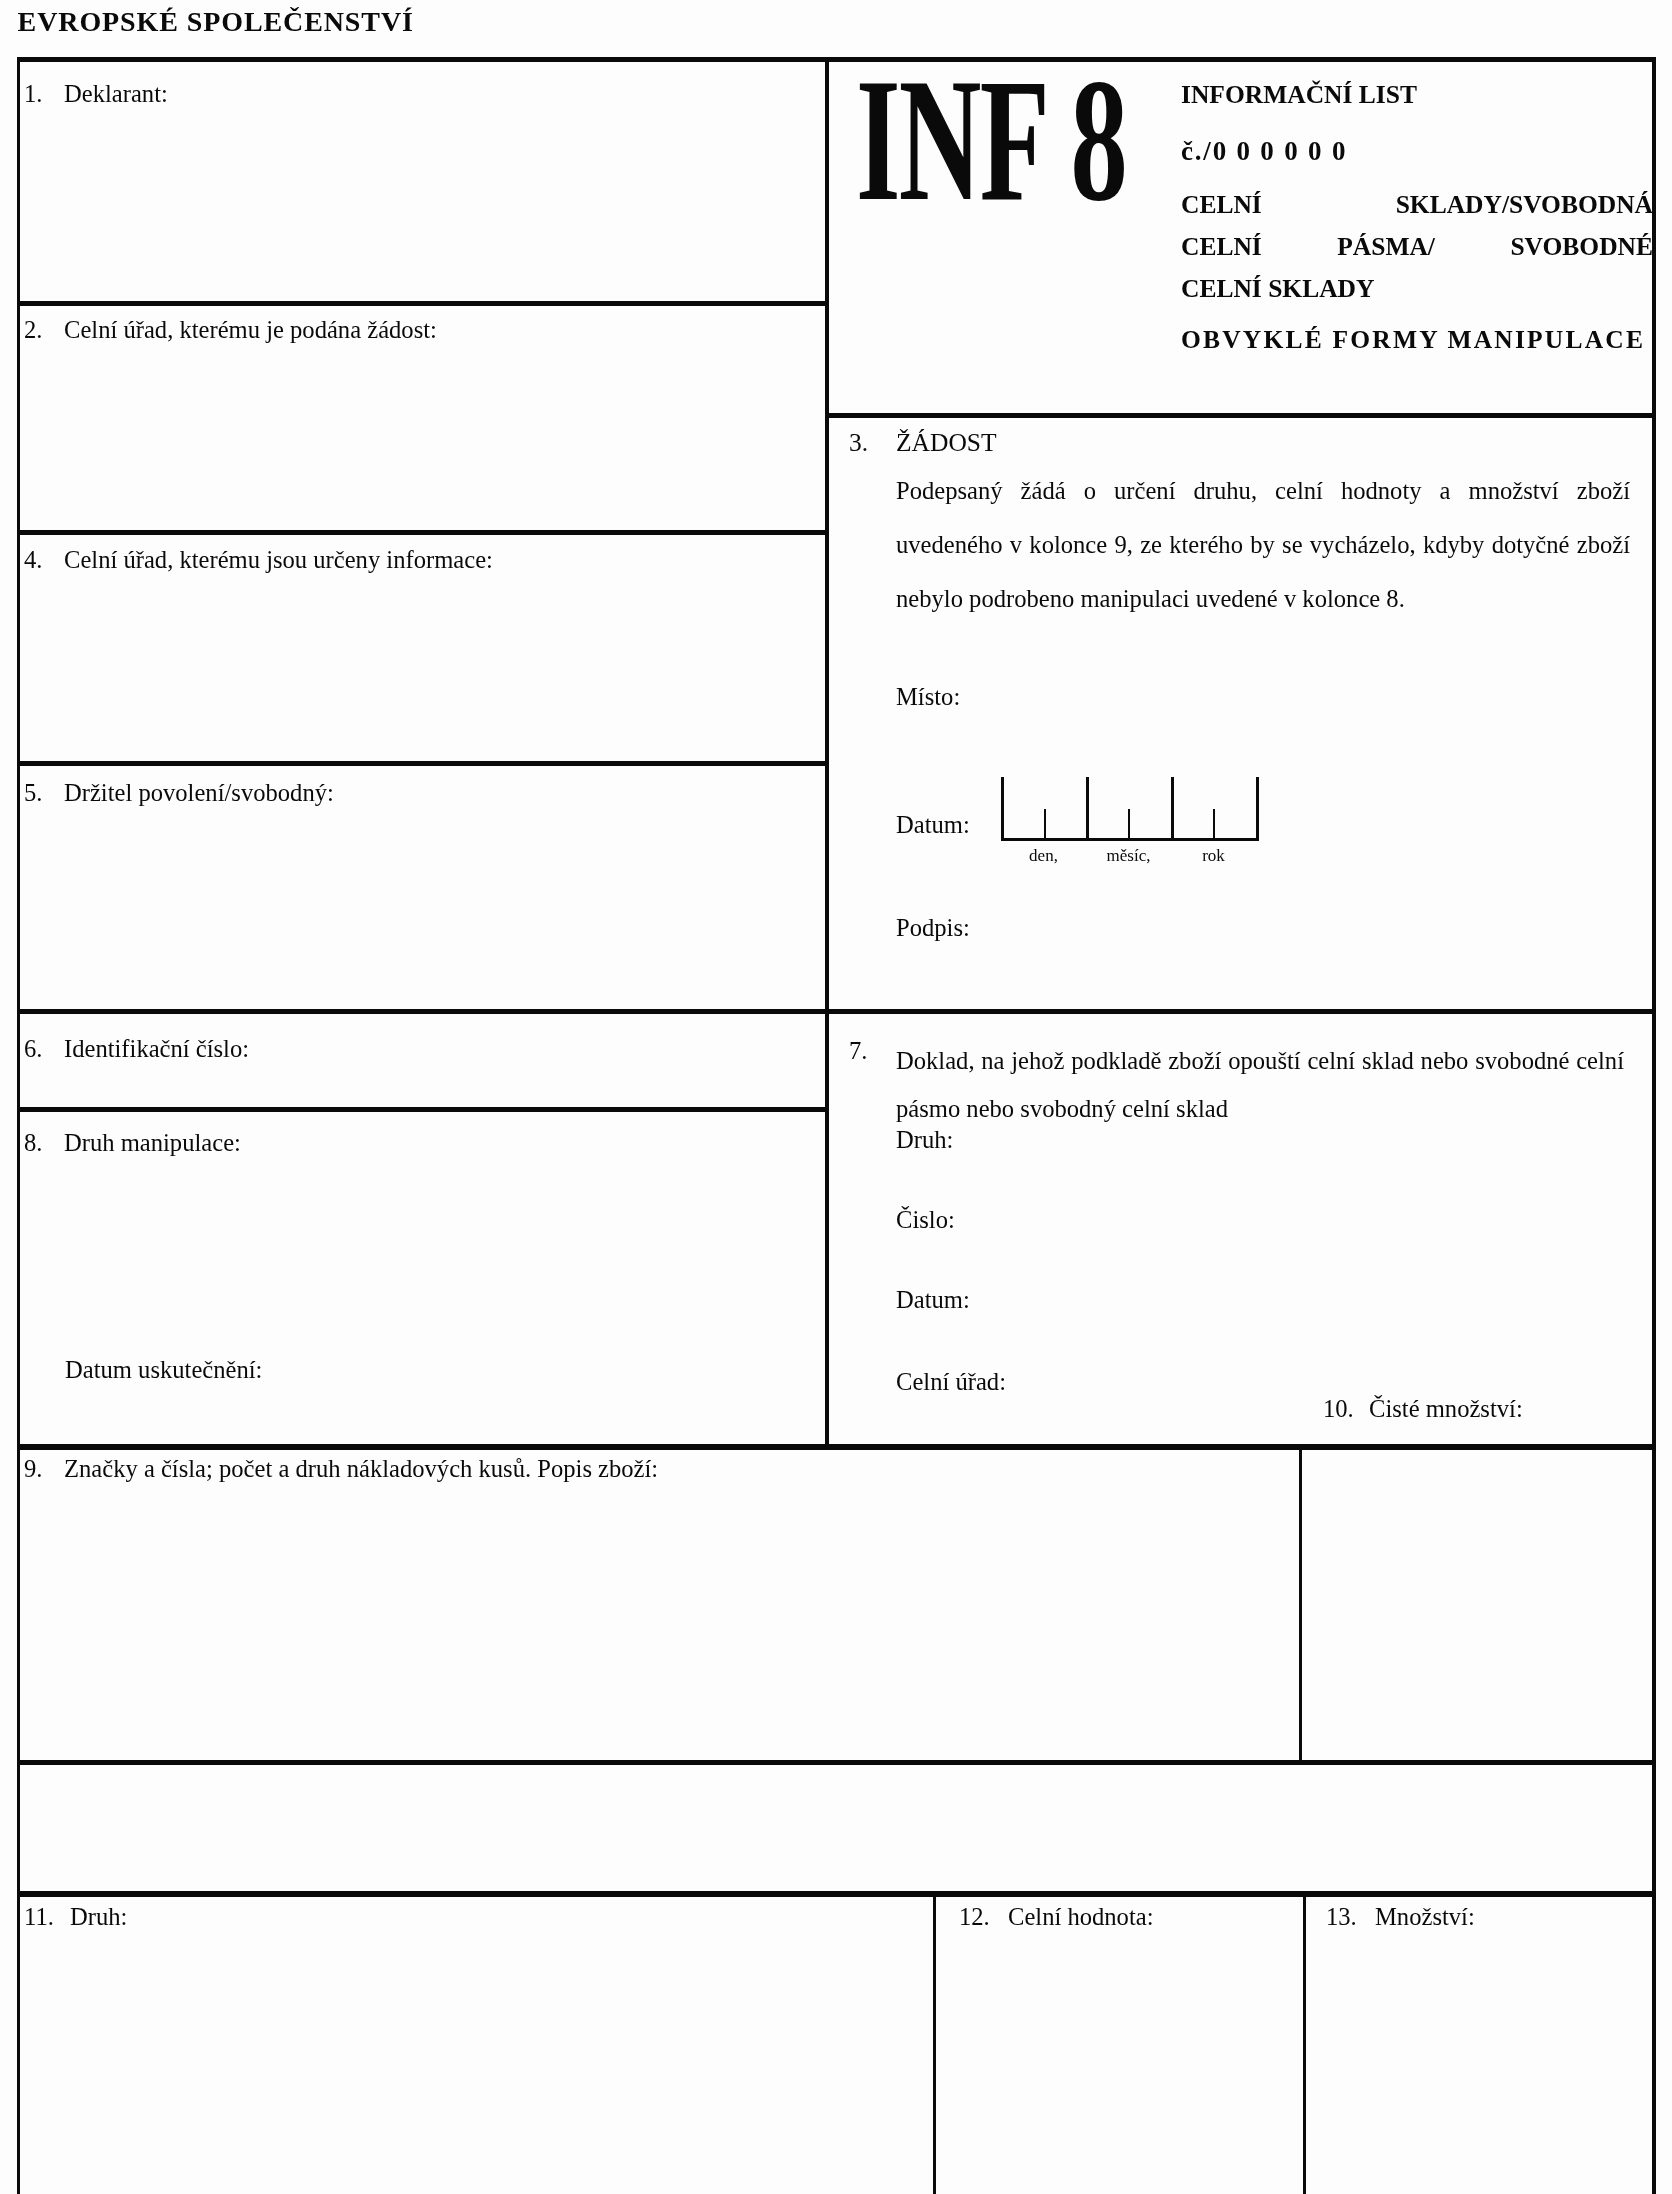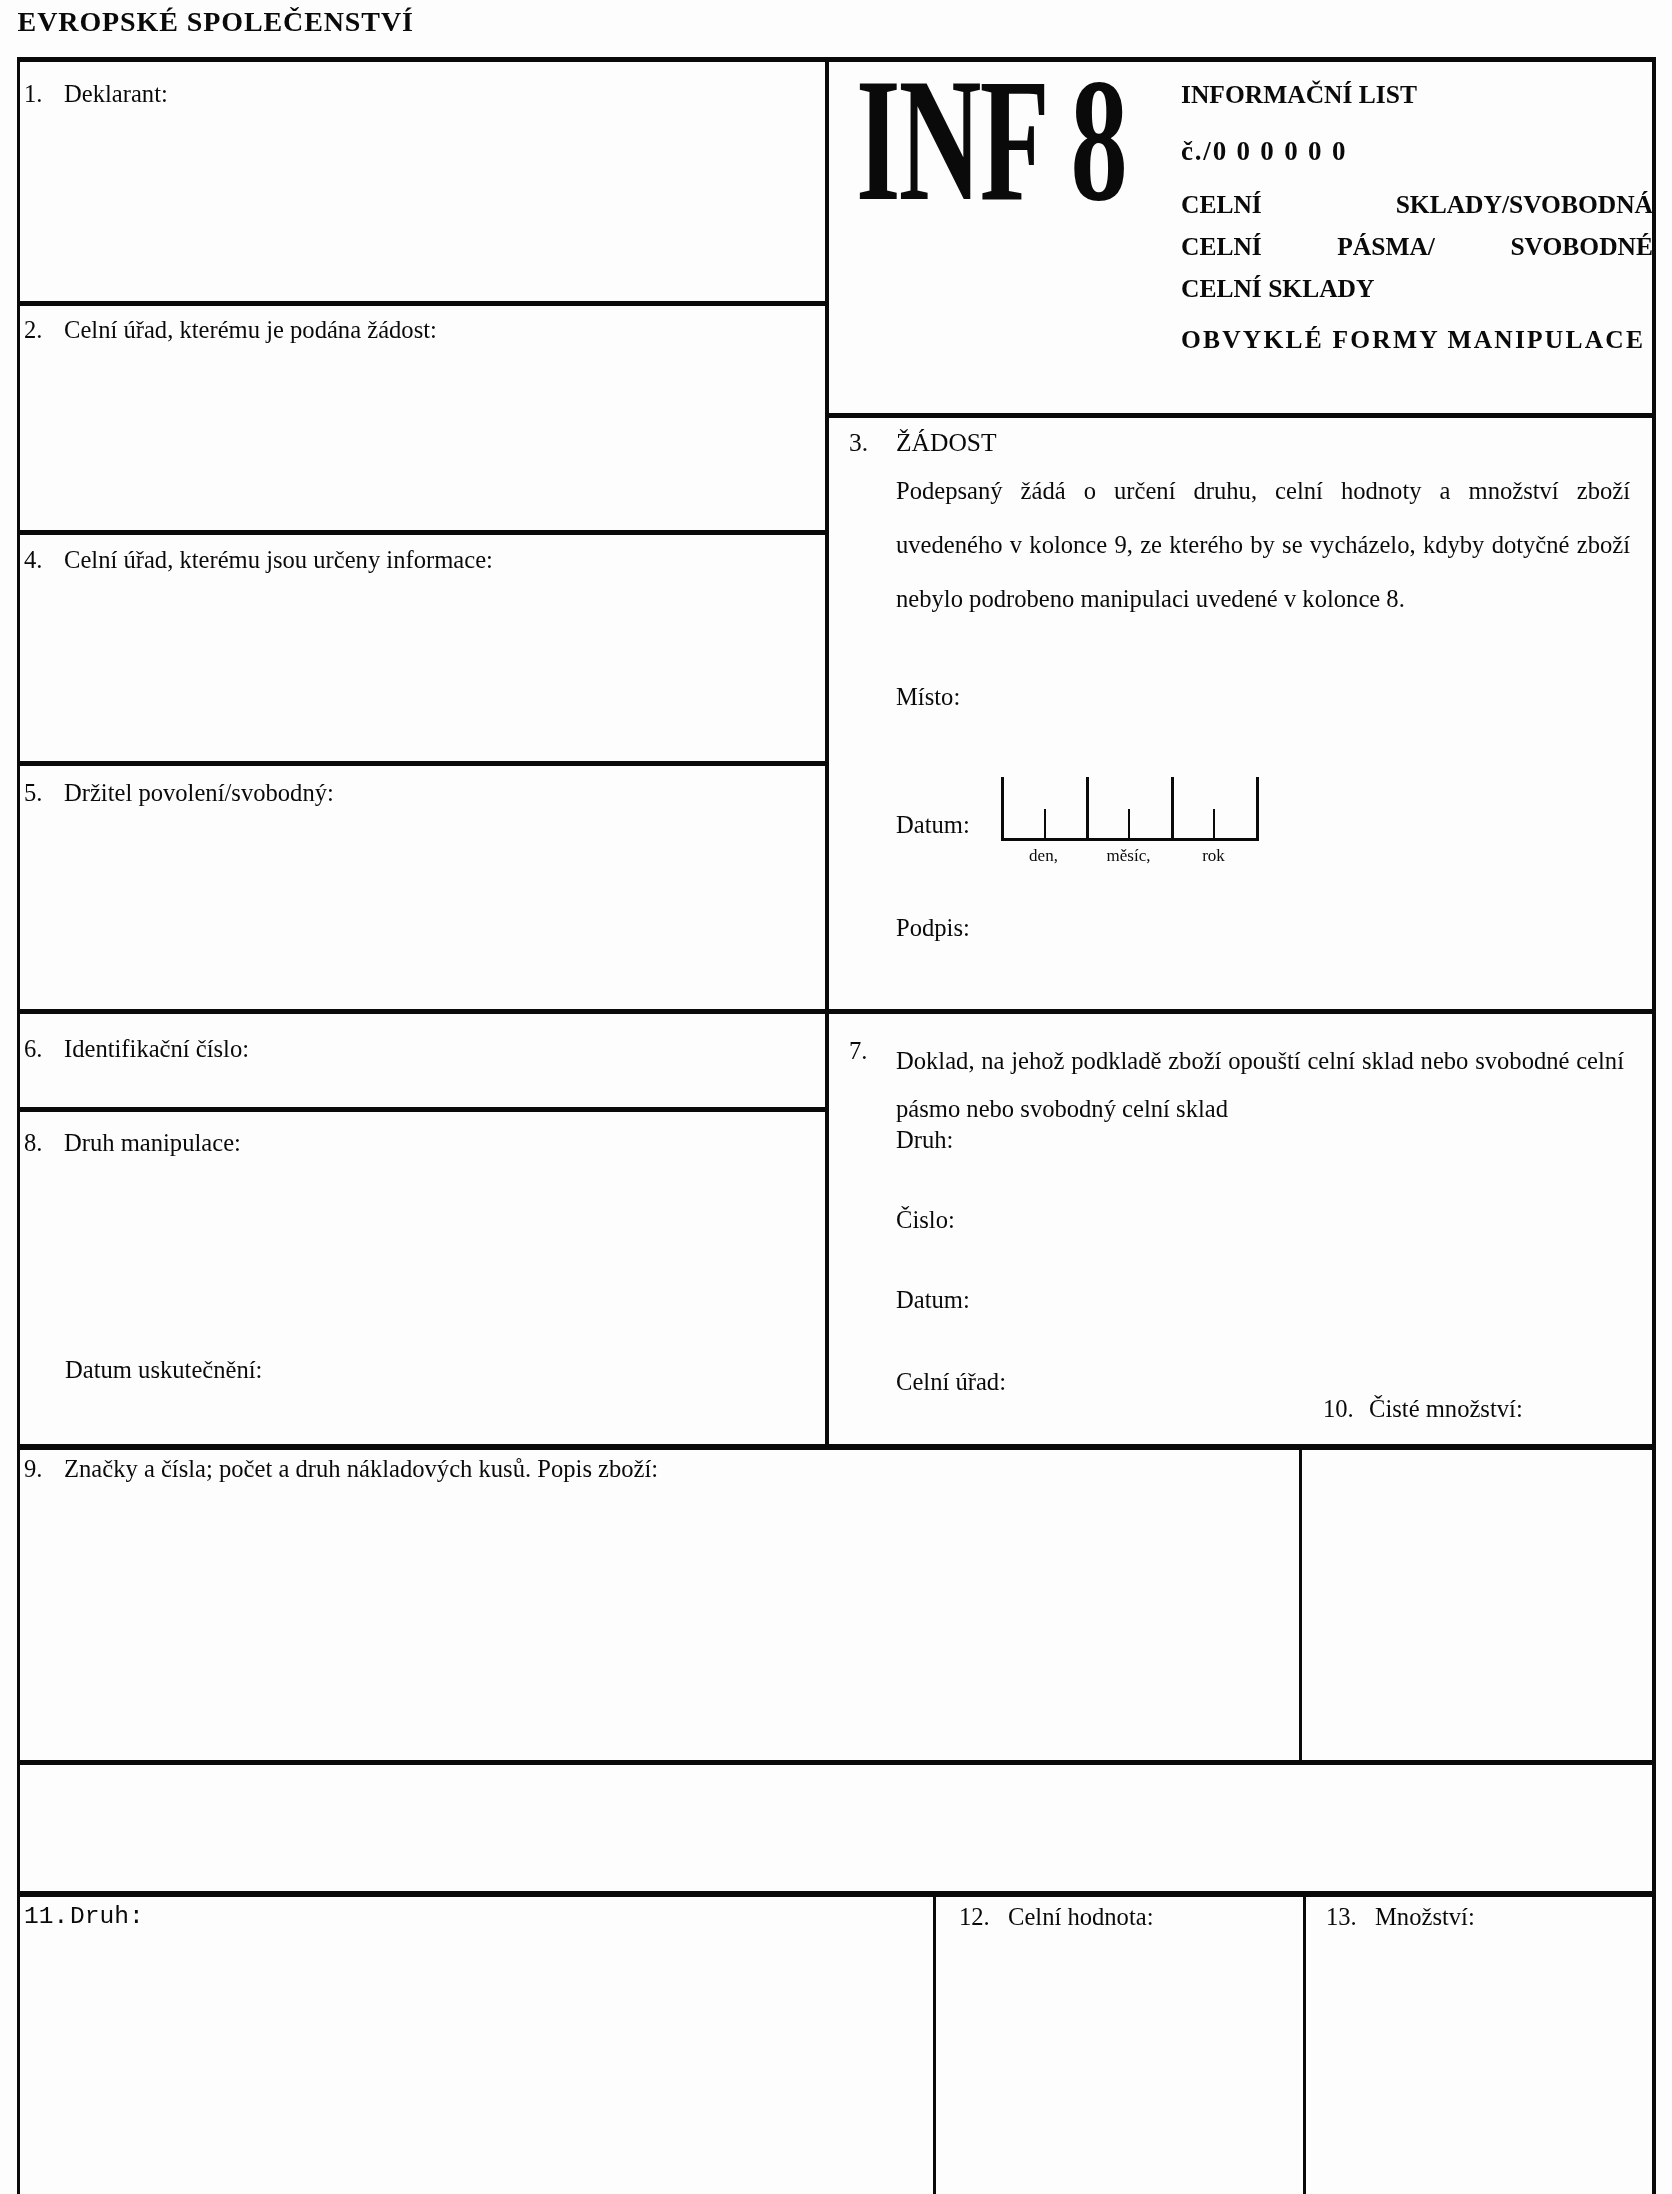--- a/index.html
+++ b/index.html
@@ -128,21 +128,21 @@
   <div class="row" style="left:24px;top:1455px;">
     <span class="num" style="width:40px;">9.</span>
     <span>Značky a čísla; počet a druh nákladových kusů. Popis zboží:</span>
   </div>
   <div class="row" style="left:1323px;top:1395px;">
     <span class="num" style="width:46px;">10.</span>
     <span>Čisté množství:</span>
   </div>
 
 
-  <div class="row" style="left:24px;top:1903px;font-family:Liberation Mono, monospace;">
+  <div class="row" style="left:24px;top:1903px;">
     <span class="num" style="width:46px;">11.</span>
     <span>Druh:</span>
   </div>
   <div class="row" style="left:959px;top:1903px;">
     <span class="num" style="width:49px;">12.</span>
     <span>Celní hodnota:</span>
   </div>
   <div class="row" style="left:1326px;top:1903px;">
     <span class="num" style="width:49px;">13.</span>
     <span>Množství:</span>

